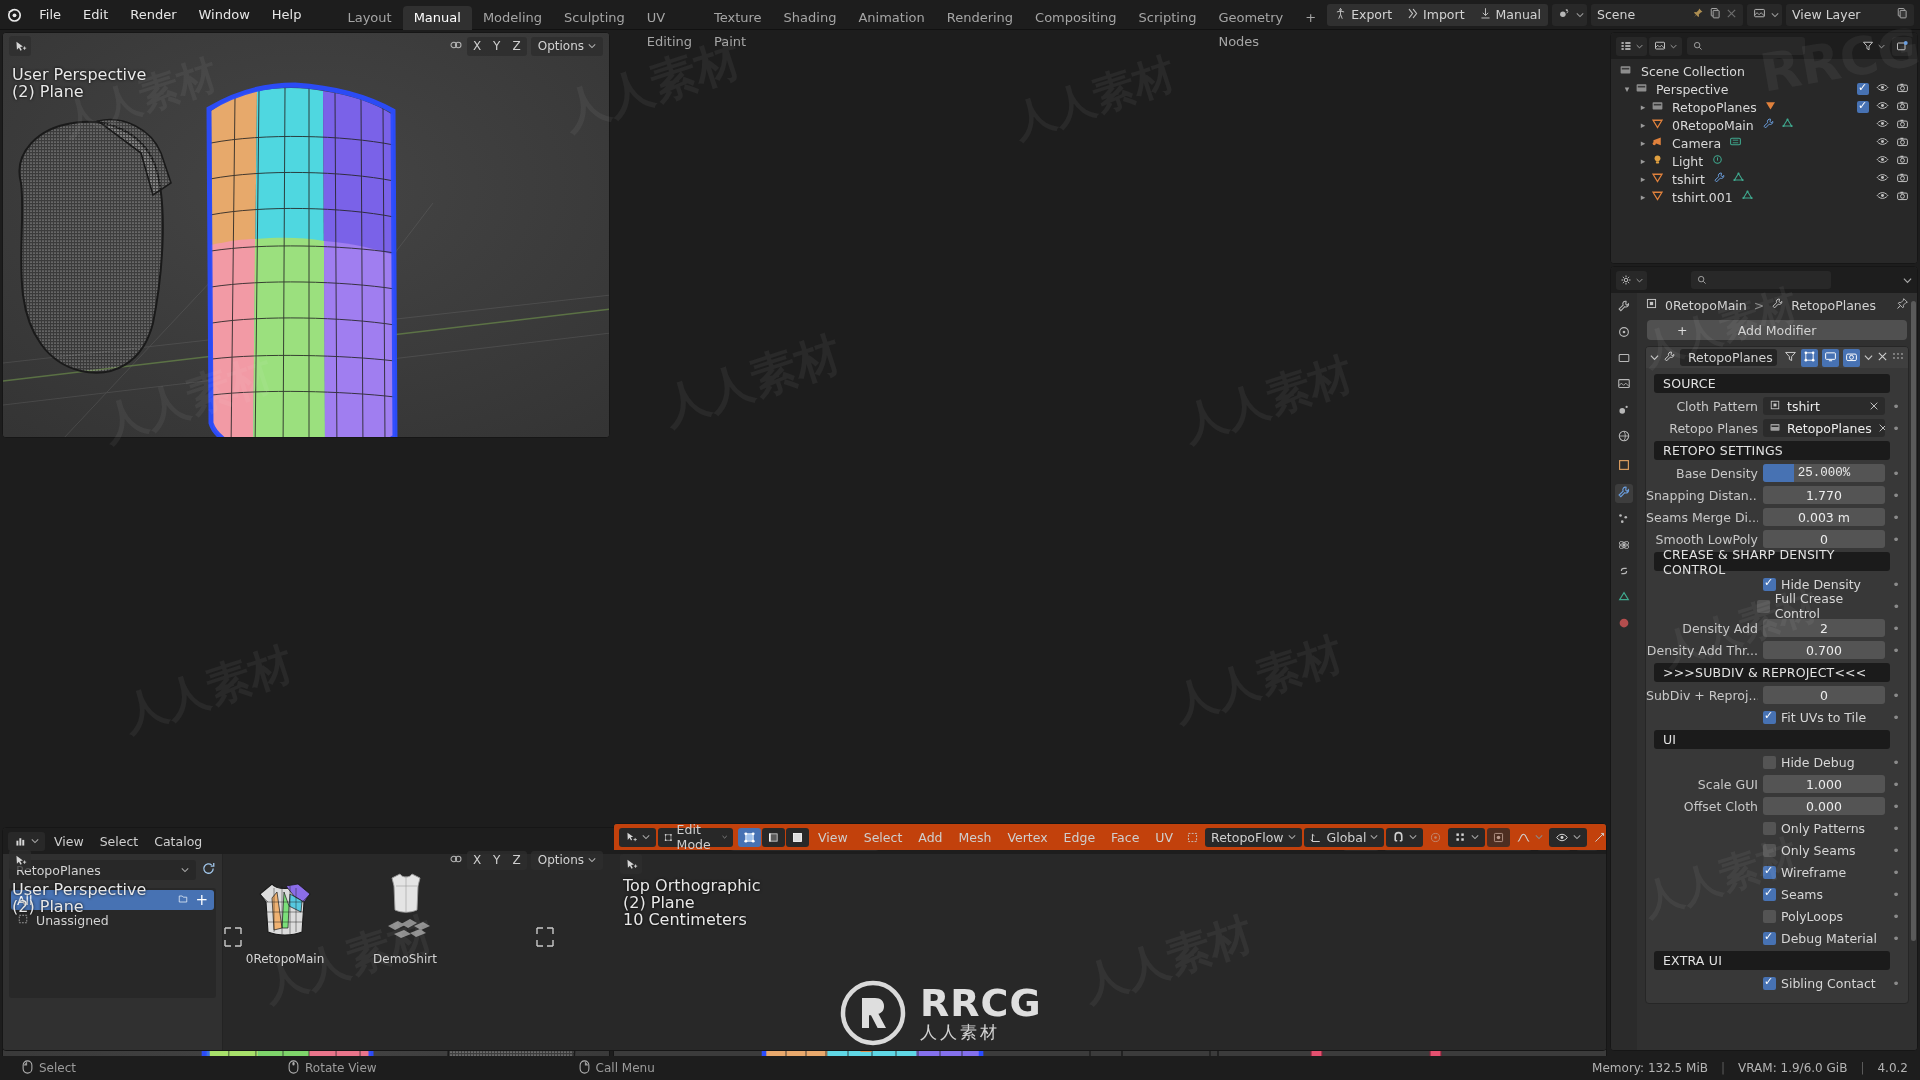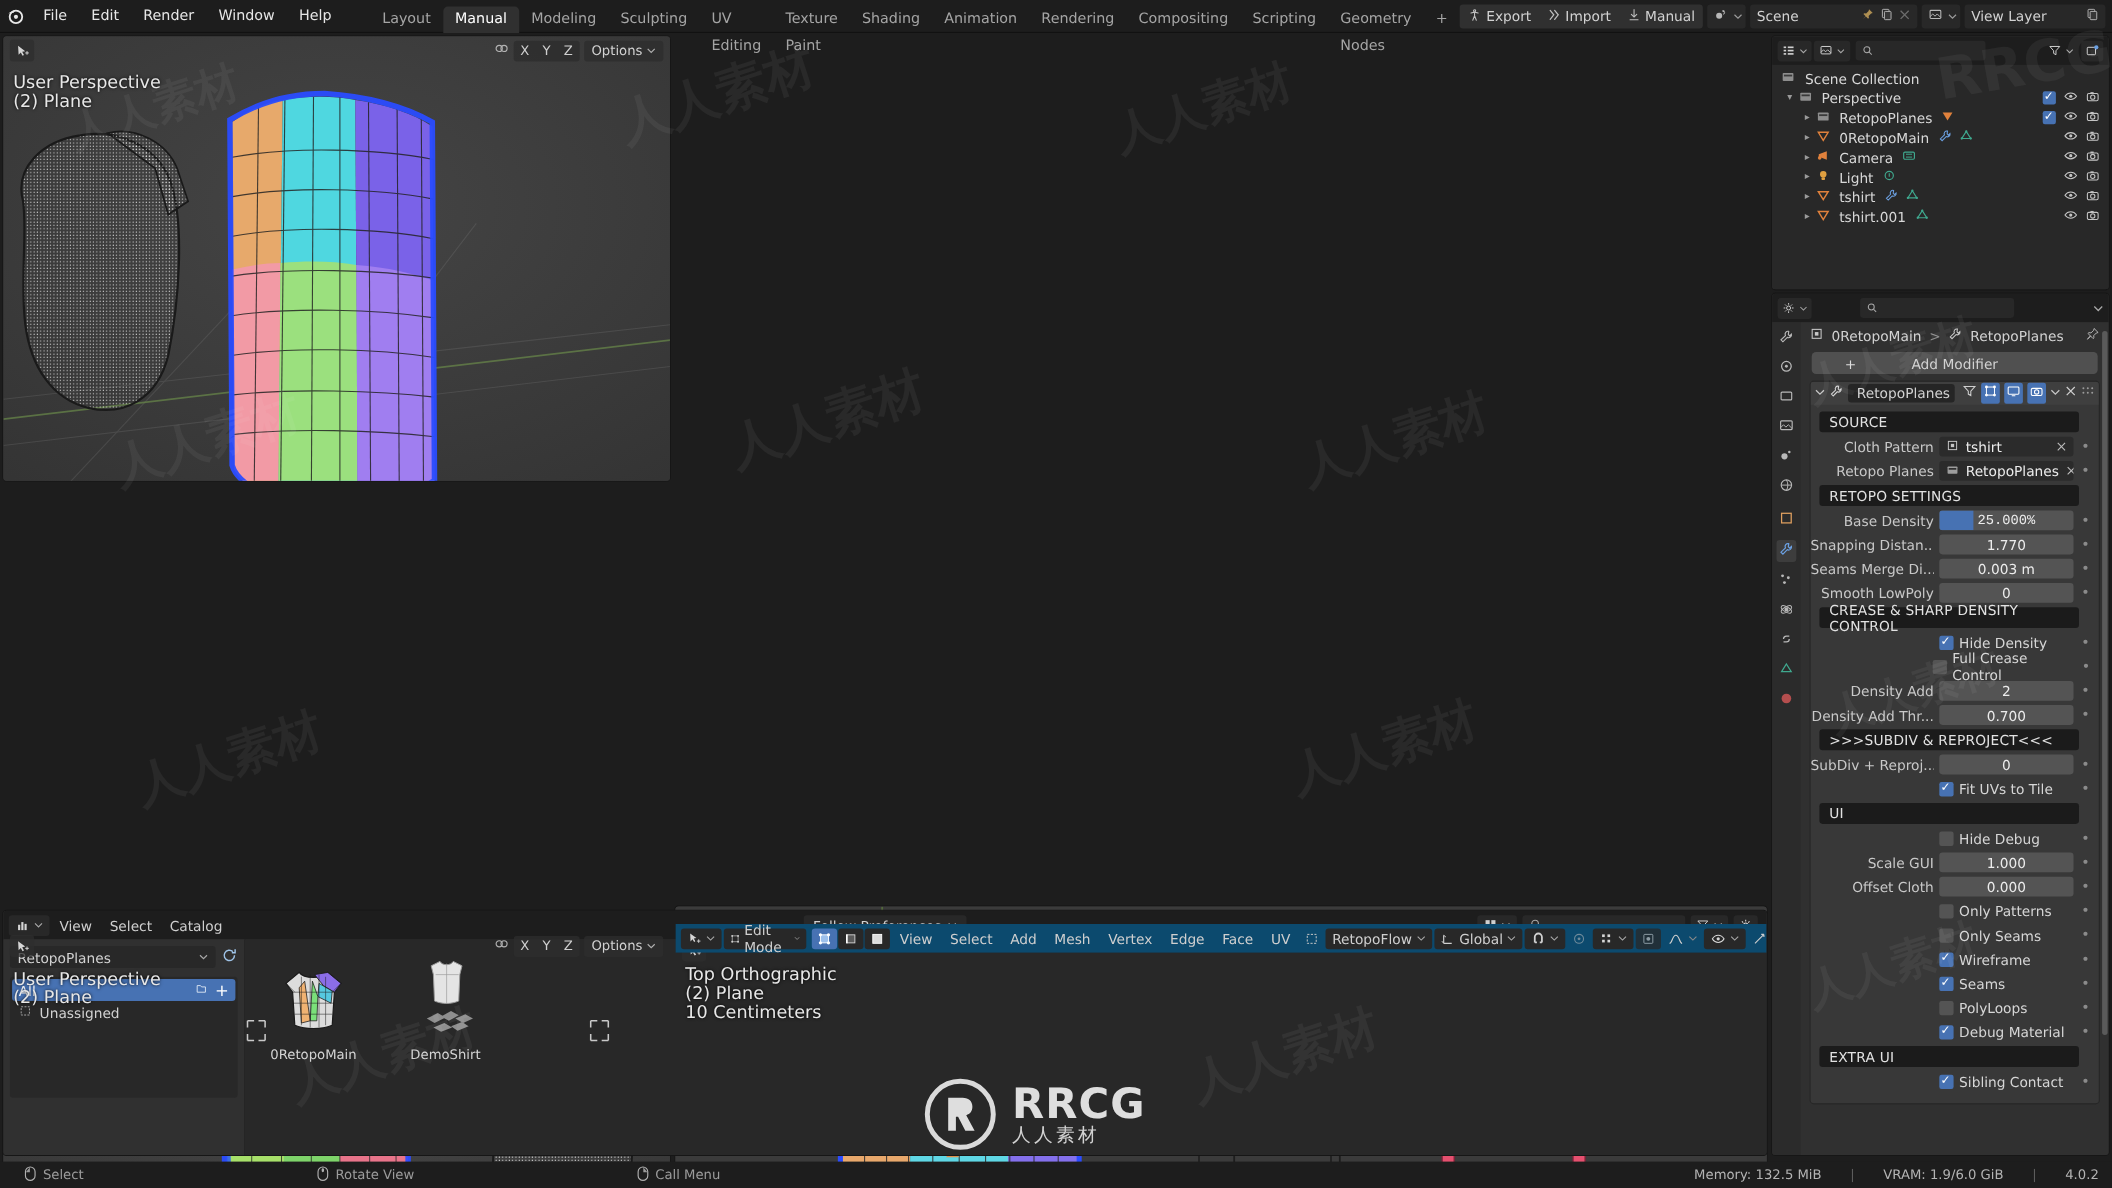--- a/index.html
+++ b/index.html
@@ -79,21 +79,21 @@
   .asset-cat { height:20px; display:flex; align-items:center; padding:0 6px; font-size:12.5px; border-radius:3px; }
   .asset-cat.sel { background:#4772b3; color:#fff; }
   .asset-item { width:88px; display:flex; flex-direction:column; align-items:center; gap:6px; }
   .asset-thumb { width:78px; height:78px; display:flex; align-items:center; justify-content:center; }
   .asset-name { font-size:12px; color:#d4d4d4; white-space:nowrap; }
 
   
   .statusbar { position:absolute; left:0; bottom:0; width:1920px; height:24px; background:#1d1d1d;
      display:flex; align-items:center; gap:0; font-size:12px; color:#9c9c9c; }
   .sb-item { display:flex; align-items:center; gap:6px; margin-right:60px; }
-  .sb-right { margin-left:auto; display:flex; align-items:flex-start; gap:18px; padding-right:12px; color:#b4b4b4; }
+  .sb-right { margin-left:auto; display:flex; align-items:flex-start; gap:5px; padding-right:12px; color:#b4b4b4; }
   .sb-right .sep { margin:0 8px; color:#5c5c5c; }
 
   
   .wm { position:absolute; color:rgba(255,255,255,0.055); font-weight:bold; pointer-events:none; user-select:none; z-index:40; }
   .wm-logo { position:absolute; z-index:41; pointer-events:none; display:flex; align-items:center; gap:14px; }
 
   .scrollbar-v { position:absolute; right:1px; width:5px; border-radius:3px; background:#5a5a5a; }
 </style>
 </head>
 <body>
@@ -507,21 +507,21 @@
 
       <g fill="none" stroke="#1f1f1f" stroke-width="1.5">
         <path d="M258 38 C300 40 340 52 360 78 C382 52 420 38 460 40 L462 94 L258 94 Z"></path>
         <path d="M258 94 L258 120 M462 94 L462 120"></path>
         <path d="M476 178 C512 162 556 158 596 170 C636 182 662 204 672 226"></path>
         <path d="M476 178 L476 240 C512 232 556 232 596 238 L596 178"></path>
         <path d="M476 240 L478 540 L740 540 L740 240"></path>
       </g>
     </svg>
 
-    <div class="ed-header" style="position:absolute;left:0;top:16px;right:0;z-index:10;background:#0c4a6e">
+    <div class="ed-header" style="position:absolute;left:0;top:0;right:0;z-index:10;background:#c2410c">
       <div class="hdr-btn box">
         <svg width="13" height="13" viewBox="0 0 16 16">
             <path d="M3 2l7 5-3 .6 1.8 3.2-1.4.8-1.8-3.2L3.4 11z" fill="#d6d6d6"></path>
             <path d="M10.5 10.5h4M12.5 8.5v4" stroke="#d6d6d6" stroke-width="1"></path>
           </svg>
         <svg width="8" height="8" viewBox="0 0 10 10">
             <path d="M1 3l4 4 4-4" stroke="#a8a8a8" stroke-width="1.3" fill="none"></path>
           </svg>
       </div>
       <div class="hdr-btn box">

